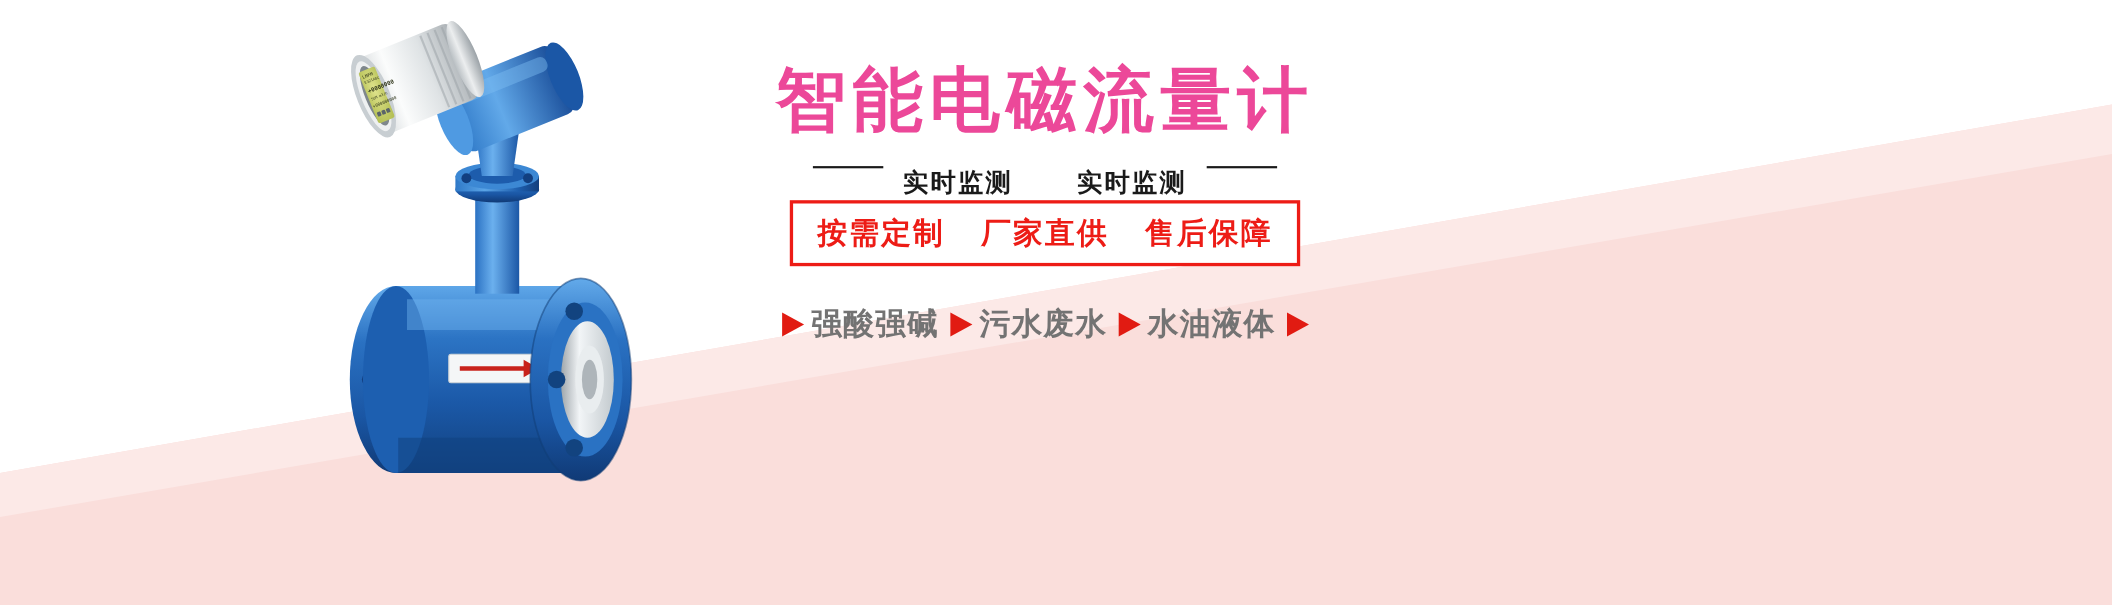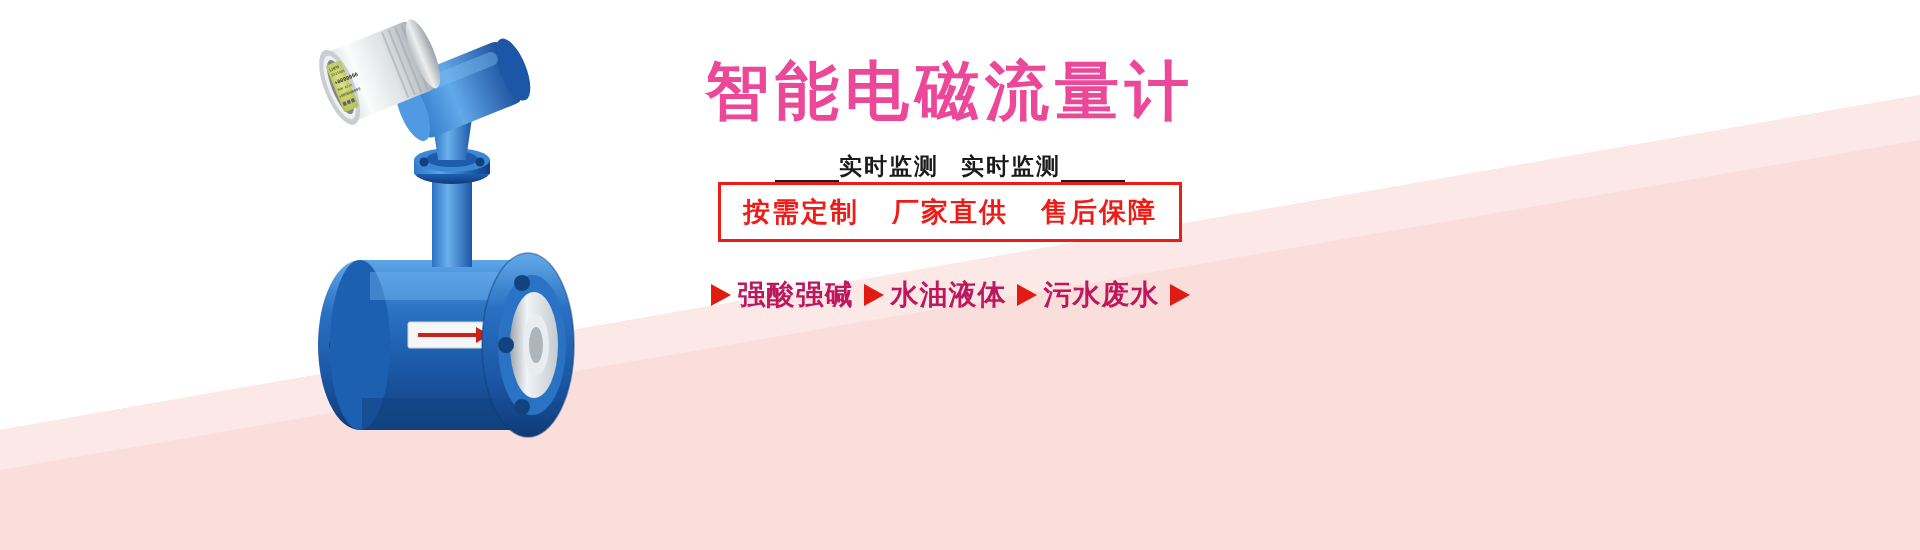--- a/index.html
+++ b/index.html
@@ -40,23 +40,24 @@
     font-weight:bold;
     color:#ec4899;
     letter-spacing:6px;
     line-height:1.05;
     margin:0;
     padding-top:18px;
     white-space:nowrap;
   }
   .subtitle-row {
     display:flex;
-    align-items:flex-end;
+    align-items:flex-start;
     justify-content:center;
     margin-top:26px;
+    gap:18px;
   }
   .sub-line {
     width:64px; height:2px;
     background:#1a1a1a;
     flex:0 0 auto;
   }
   .subtitle-text {
     font-size:23px;
     font-weight:bold;
     color:#1a1a1a;
@@ -94,21 +95,21 @@
   .arrow-icon {
     display:inline-block;
     width:0; height:0;
     border-top:11px solid transparent;
     border-bottom:11px solid transparent;
     border-left:20px solid #e11b12;
   }
   .feat-label {
     font-size:28px;
     font-weight:bold;
-    color:#be185d;
+    color:#737373;
     letter-spacing:1px;
   }
 </style>
 </head>
 <body>
 
 <div id="banner">
 
   <svg class="bg-diagonal" viewBox="0 0 1920 550" preserveAspectRatio="none">
     <rect x="0" y="0" width="1920" height="550" fill="#ffffff"></rect>
@@ -283,25 +284,25 @@
       </div>
     </div>
 
     <div class="features">
       <div class="feat-item">
         <span class="arrow-icon"></span>
         <span class="feat-label">强酸强碱</span>
       </div>
       <div class="feat-item">
         <span class="arrow-icon"></span>
-        <span class="feat-label">水油液体</span>
+        <span class="feat-label">污水废水</span>
       </div>
       <div class="feat-item">
         <span class="arrow-icon"></span>
-        <span class="feat-label">污水废水</span>
+        <span class="feat-label">水油液体</span>
       </div>
       <div class="feat-item">
         <span class="arrow-icon"></span>
       </div>
     </div>
 
   </div>
 </div>
 
 </body></html>

